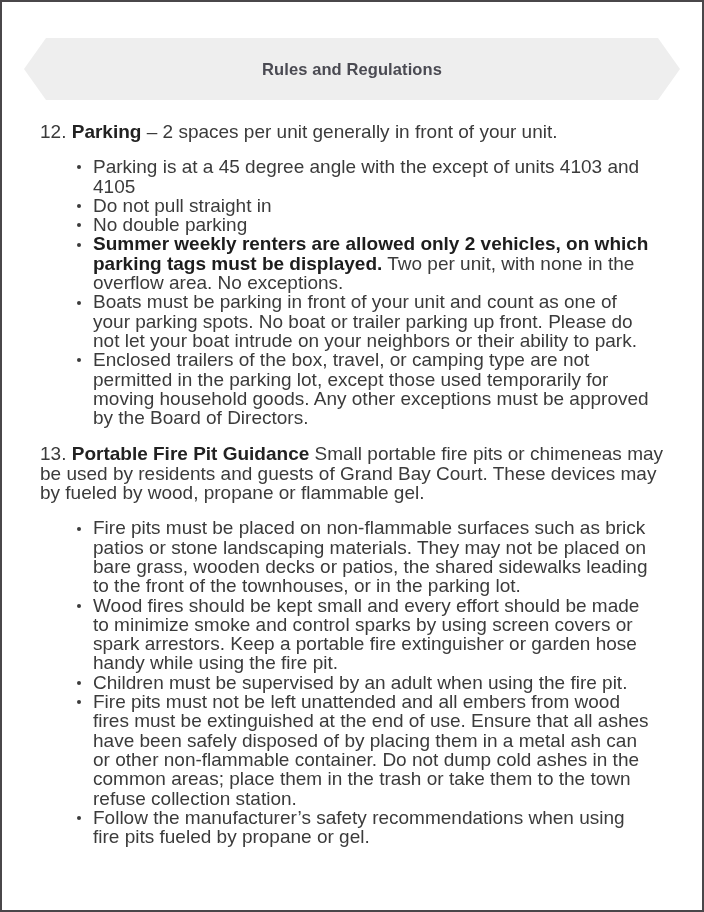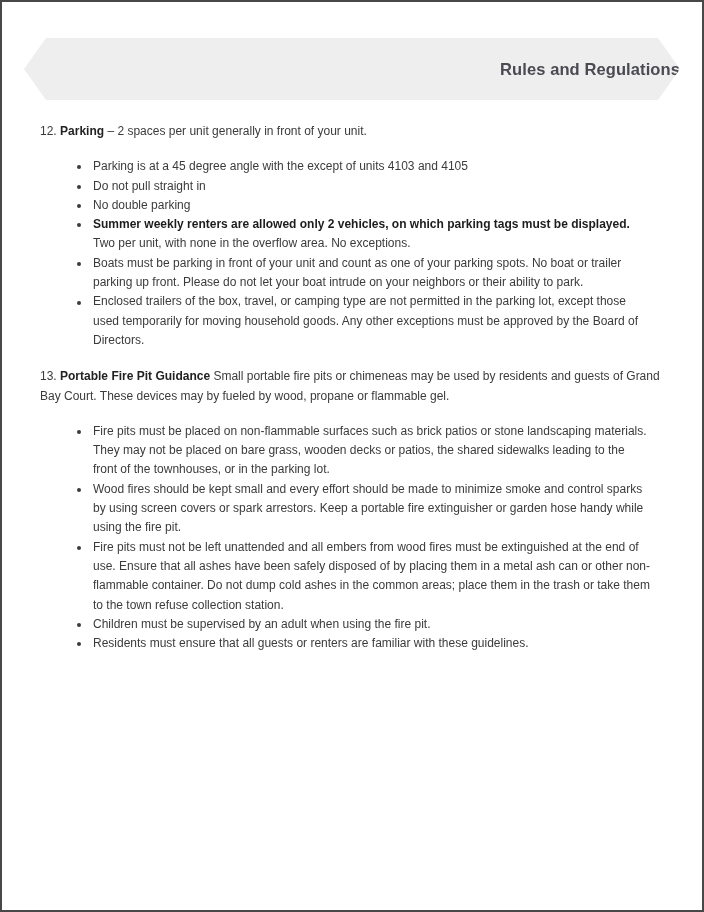--- a/index.html
+++ b/index.html
@@ -27,37 +27,37 @@
     position: relative;
   }
   .banner {
     position: absolute;
     inset: 0;
     background: #eeeeee;
     -webkit-clip-path: polygon(0% 50%, 22px 0%, calc(100% - 22px) 0%, 100% 50%, calc(100% - 22px) 100%, 22px 100%);
     clip-path: polygon(0% 50%, 22px 0%, calc(100% - 22px) 0%, 100% 50%, calc(100% - 22px) 100%, 22px 100%);
     display: flex;
     flex-direction: column;
-    align-items: flex-end;
+    align-items: center;
     justify-content: center;
   }
   .banner-line {
     color: #4a4a52;
     font-weight: bold;
     font-size: 16.5px;
     line-height: 21px;
     letter-spacing: 0.1px;
     white-space: nowrap;
   }
 
   
   .content {
     padding: 22px 36px 0 38px;
     color: #3b3b3b;
-    font-size: 12px;
+    font-size: 19px;
     line-height: 19.3px;
   }
   .section {
     margin-bottom: 0;
   }
   .section + .section {
     margin-top: 17px;
   }
   .section-intro {
     margin: 0 0 1px 0;
@@ -118,21 +118,21 @@
             <li><span class="b">Summer weekly renters are allowed only 2 vehicles, on which parking tags must be displayed.</span><span> Two per unit, with none in the overflow area.  No exceptions.</span></li>
             <li><span>Boats must be parking in front of your unit and count as one of your parking spots.  No boat or trailer parking up front.  Please do not let your boat intrude on your neighbors or their ability to park.</span></li>
             <li><span>Enclosed trailers of the box, travel, or camping type are not permitted in the parking lot, except those used temporarily for moving household goods.  Any other exceptions must be approved by the Board of Directors.</span></li>
           </ul>
         </div>
         <div class="section">
           <p class="section-intro"><span class="num">13.</span> <span class="hdr">Portable Fire Pit Guidance</span><span>   Small portable fire pits or chimeneas may be used by residents and guests of Grand Bay Court.  These devices may by fueled by wood, propane or flammable gel.</span></p>
           <ul class="bullets">
             <li><span>Fire pits must be placed on non-flammable surfaces such as brick patios or stone landscaping materials.  They may not be placed on bare grass, wooden decks or patios, the shared sidewalks leading to the front of the townhouses, or in the parking lot.</span></li>
             <li><span>Wood fires should be kept small and every effort should be made to minimize smoke and control sparks by using screen covers or spark arrestors.  Keep a portable fire extinguisher or garden hose handy while using the fire pit.</span></li>
+            <li><span>Children must be supervised by an adult when using the fire pit.</span></li>
             <li><span>Fire pits must not be left unattended and all embers from wood fires must be extinguished at the end of use.  Ensure that all ashes have been safely disposed of by placing them in a metal ash can or other non-flammable container.  Do not dump cold ashes in the common areas; place them in the trash or take them to the town refuse collection station.</span></li>
-            <li><span>Children must be supervised by an adult when using the fire pit.</span></li>
-            <li><span>Residents must ensure that all guests or renters are familiar with these guidelines.</span></li>
+            <li><span>Follow the manufacturer’s safety recommendations when using fire pits fueled by propane or gel.</span></li>
           </ul>
         </div>
       </div>
   </div>
 
 </div>
 
 </body></html>

